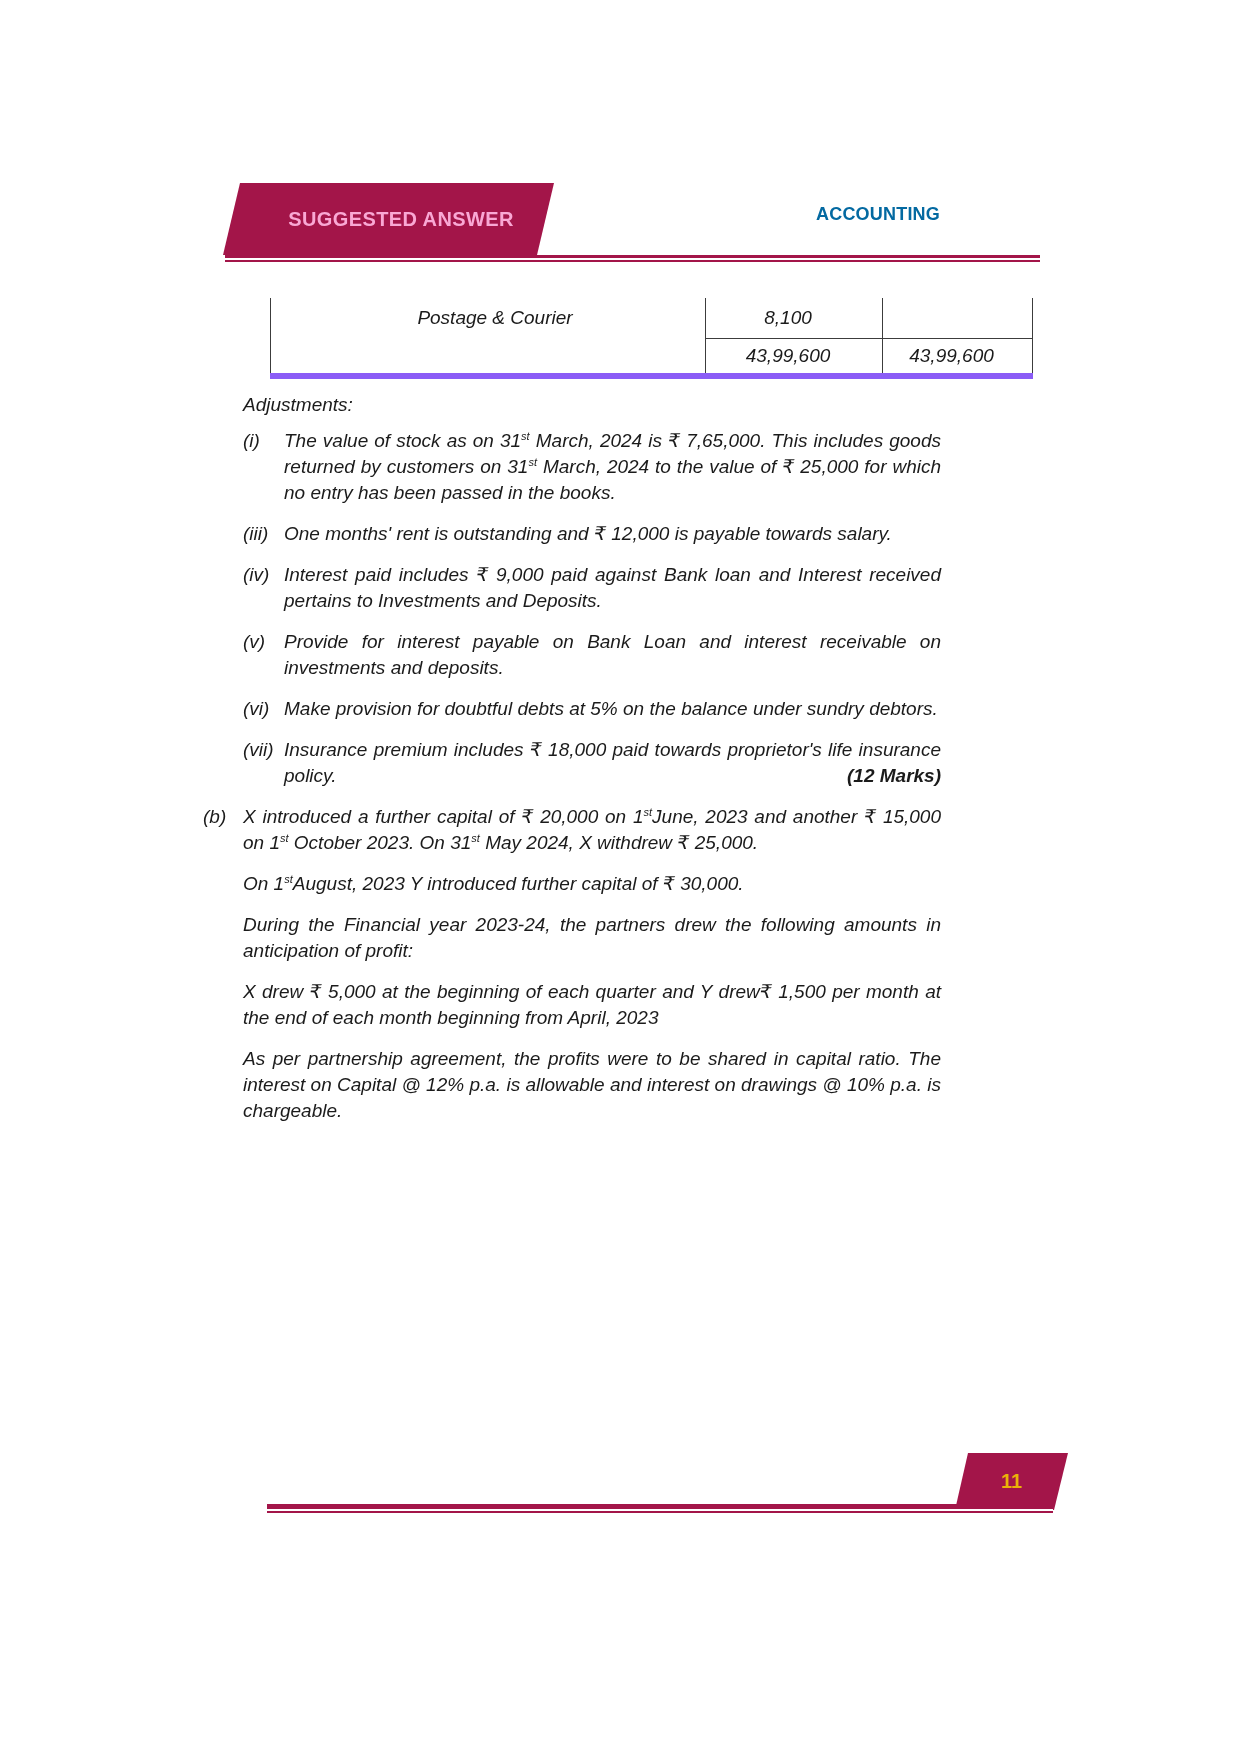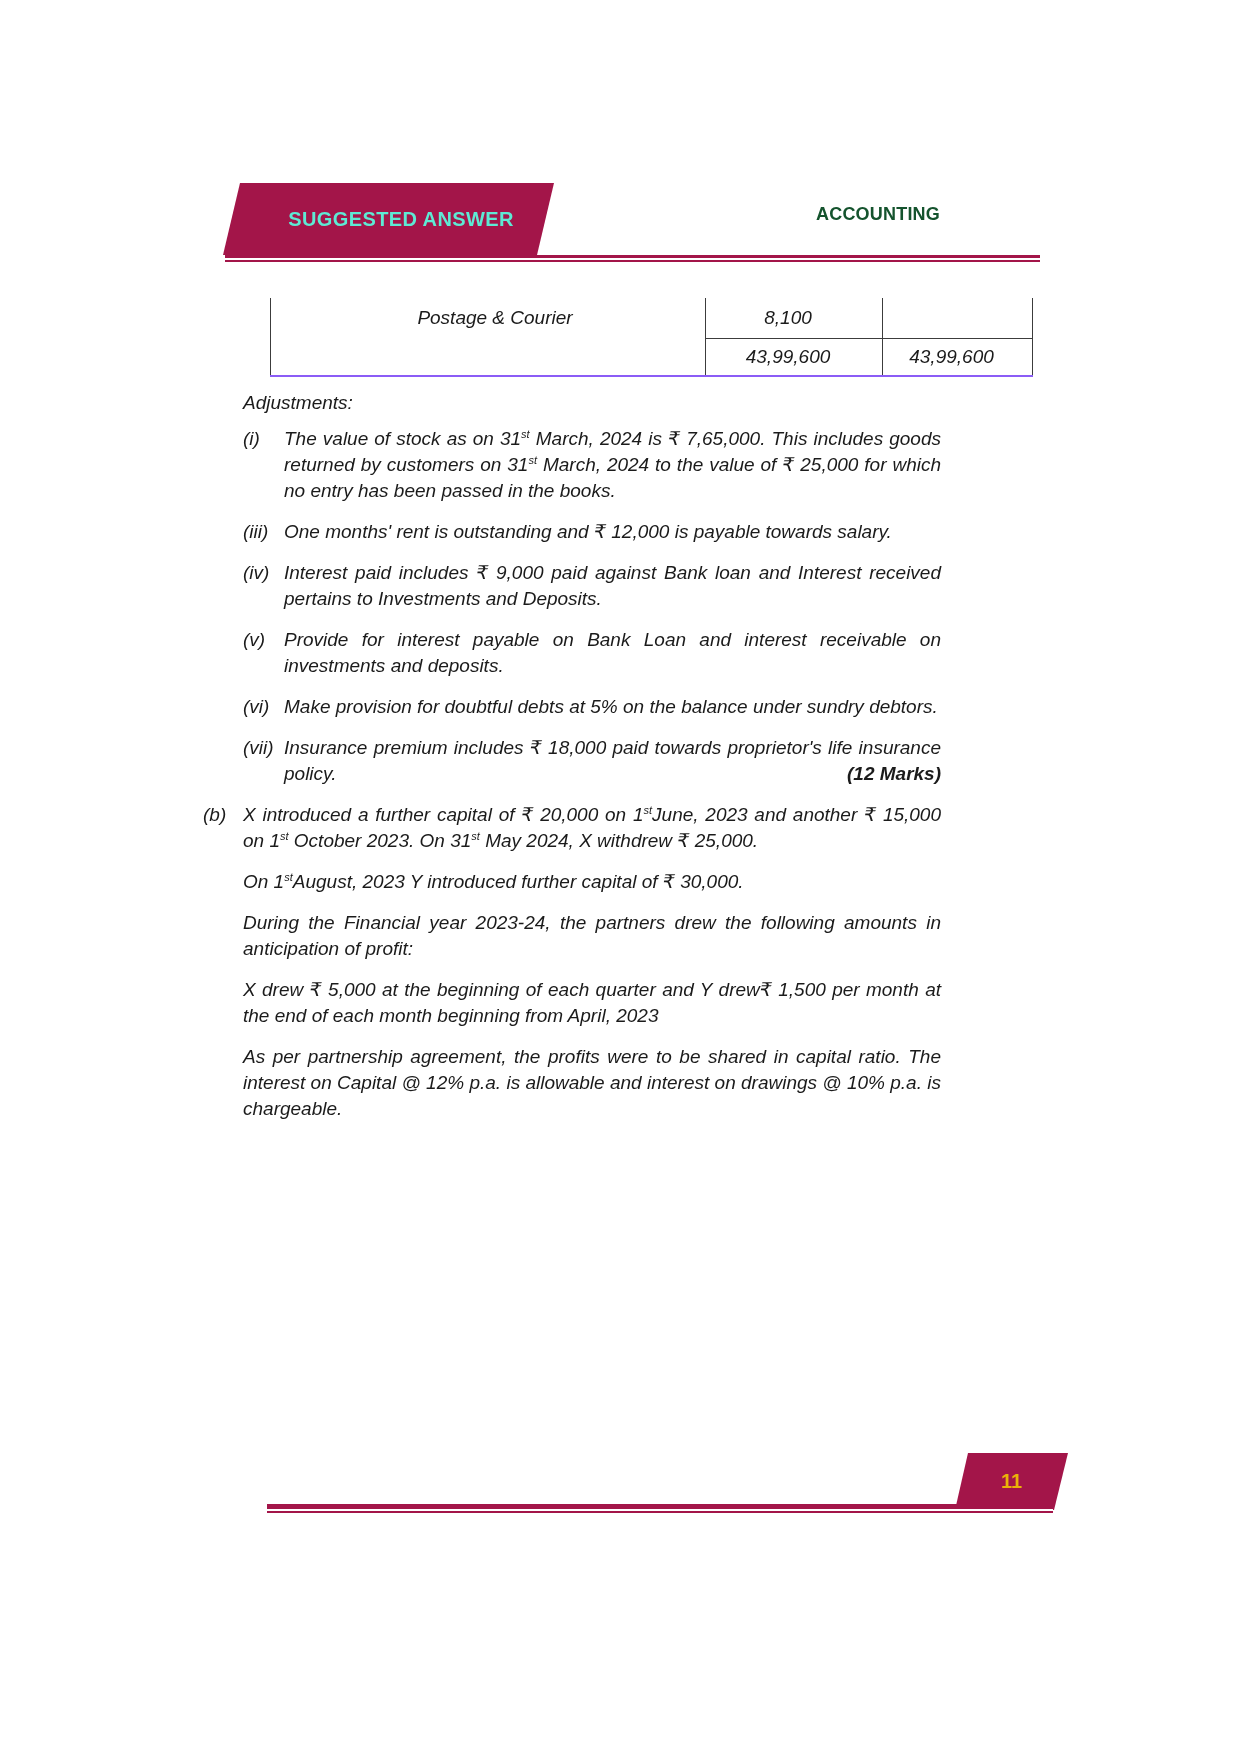--- a/index.html
+++ b/index.html
@@ -15,25 +15,25 @@
   }
 
   
   .banner {
     position:absolute; left:223px; top:183px; width:331px; height:72px;
     background:#A31549;
     clip-path:polygon(17px 0, 100% 0, calc(100% - 17px) 100%, 0 100%);
     display:flex; align-items:center; justify-content:center;
   }
   .banner-title {
-    color:#5eead4; font-weight:700; font-size:20px; letter-spacing:0.4px;margin-left:25px;
+    color:#f9a8d4; font-weight:700; font-size:20px; letter-spacing:0.4px;margin-left:25px;
   }
   .subject {
     position:absolute; left:640px; top:204px; width:300px;
-    text-align:right; color:#14532d; font-weight:700; font-size:18px;
+    text-align:right; color:#0369a1; font-weight:700; font-size:18px;
     letter-spacing:0.2px;
   }
   .header-rule-thick { position:absolute; left:225px; top:255px; width:815px; height:3px; background:#A31549; }
   .header-rule-gap   { position:absolute; left:225px; top:258px; width:815px; height:2px; background:#ffffff; }
   .header-rule-thin  { position:absolute; left:225px; top:260px; width:815px; height:2px; background:#A31549; }
 
   
   .content {
     position:absolute; left:243px; top:298px; width:698px;
     font-style:italic; font-size:19px; line-height:26px;
@@ -46,21 +46,21 @@
     font-style:italic; font-size:19px;
   }
   table.ledger td { vertical-align:middle;text-align:center; }
   td.c-desc { padding-left:14px; }
   td.c-num  { padding-right:12px; text-align:right; }
   tr.r1 td { height:40px; }
   tr.r2 td { height:38px; }
   .bl { border-left:1.5px solid #3C3C3C; }
   .br { border-right:1.5px solid #3C3C3C; }
   .bb { border-bottom:1.5px solid #3C3C3C; }
-  .bb2 { border-bottom:2px solid #8b5cf6; }
+  .bb2 { border-bottom:6px solid #8b5cf6; }
 
   .adj-heading { margin-top:13px; }
 
   .adj-list { margin-top:10px; }
   .li { display:flex; margin-bottom:15px; position:relative; }
   .li .num { width:41px; flex-shrink:0; }
   .li .txt { width:657px; text-align:justify; }
   .marks { position:absolute; right:0; bottom:0; font-weight:700; }
 
   .section-b { display:flex; margin-left:-40px; margin-top:0; }

